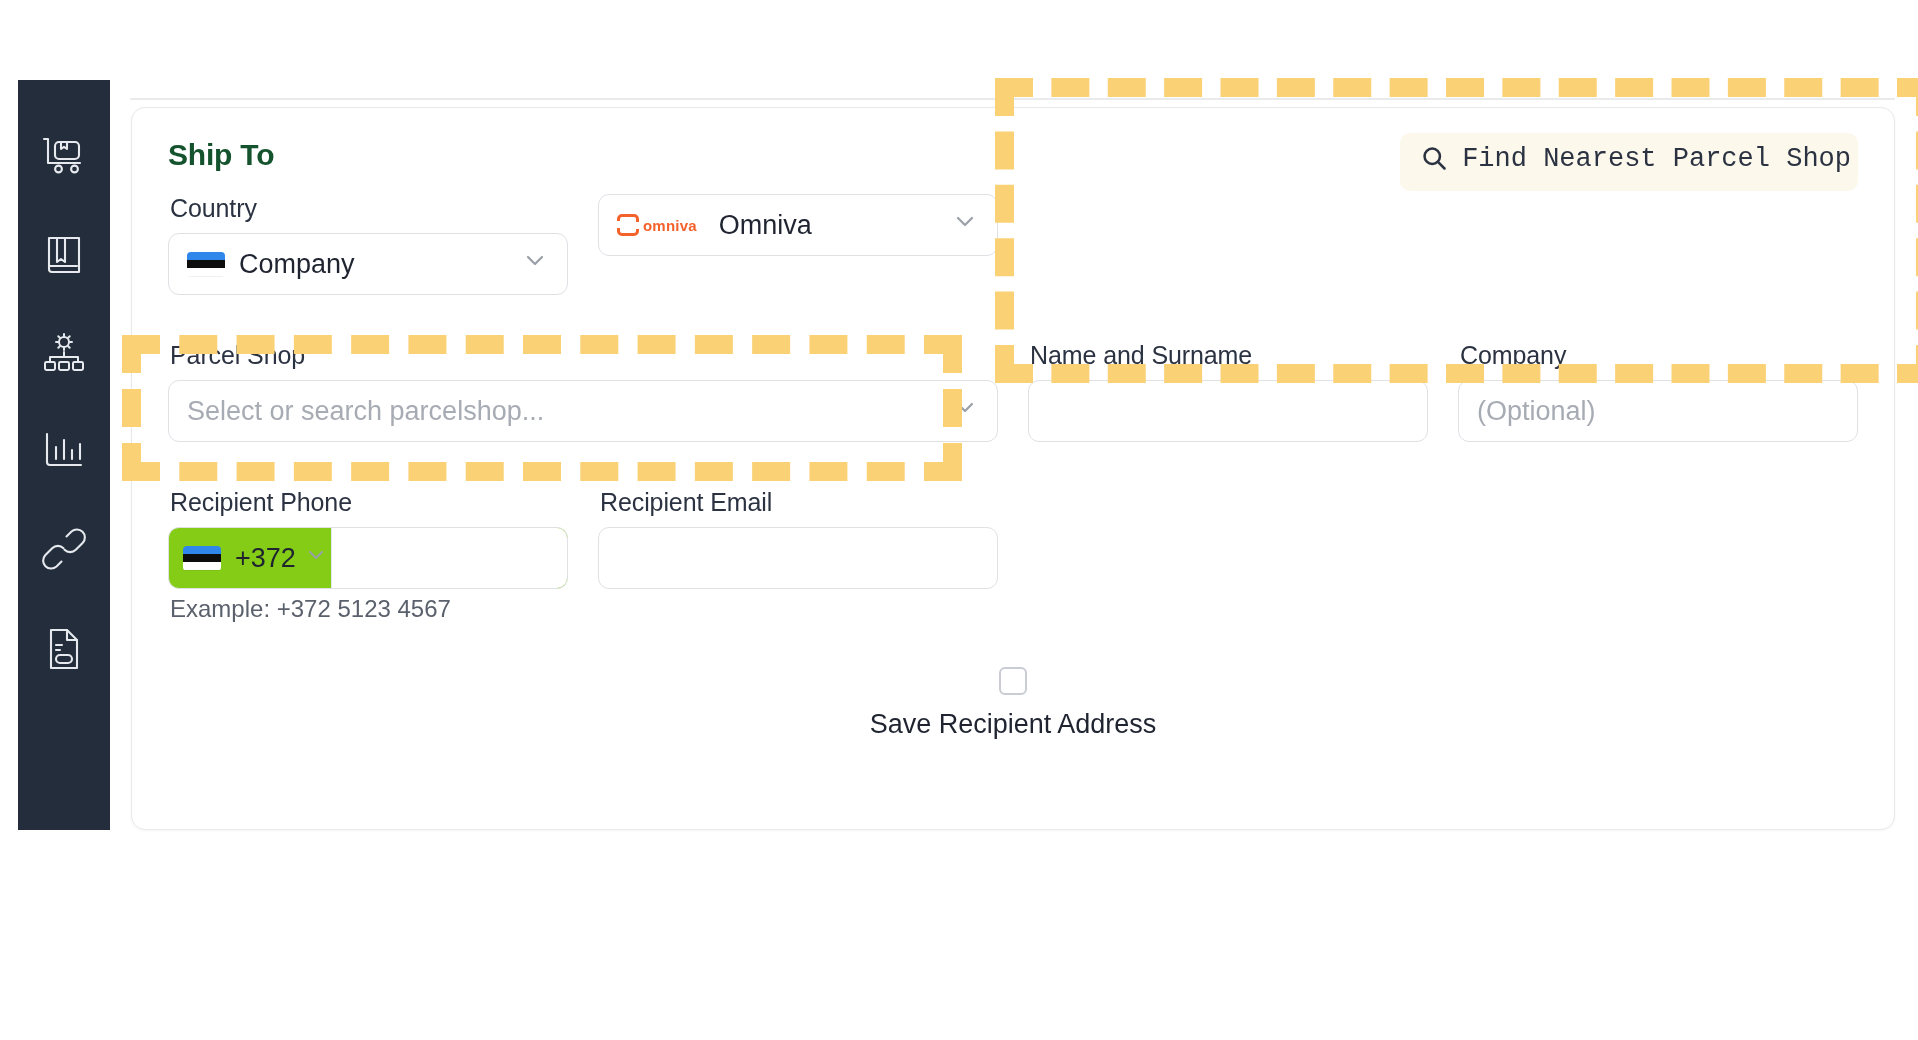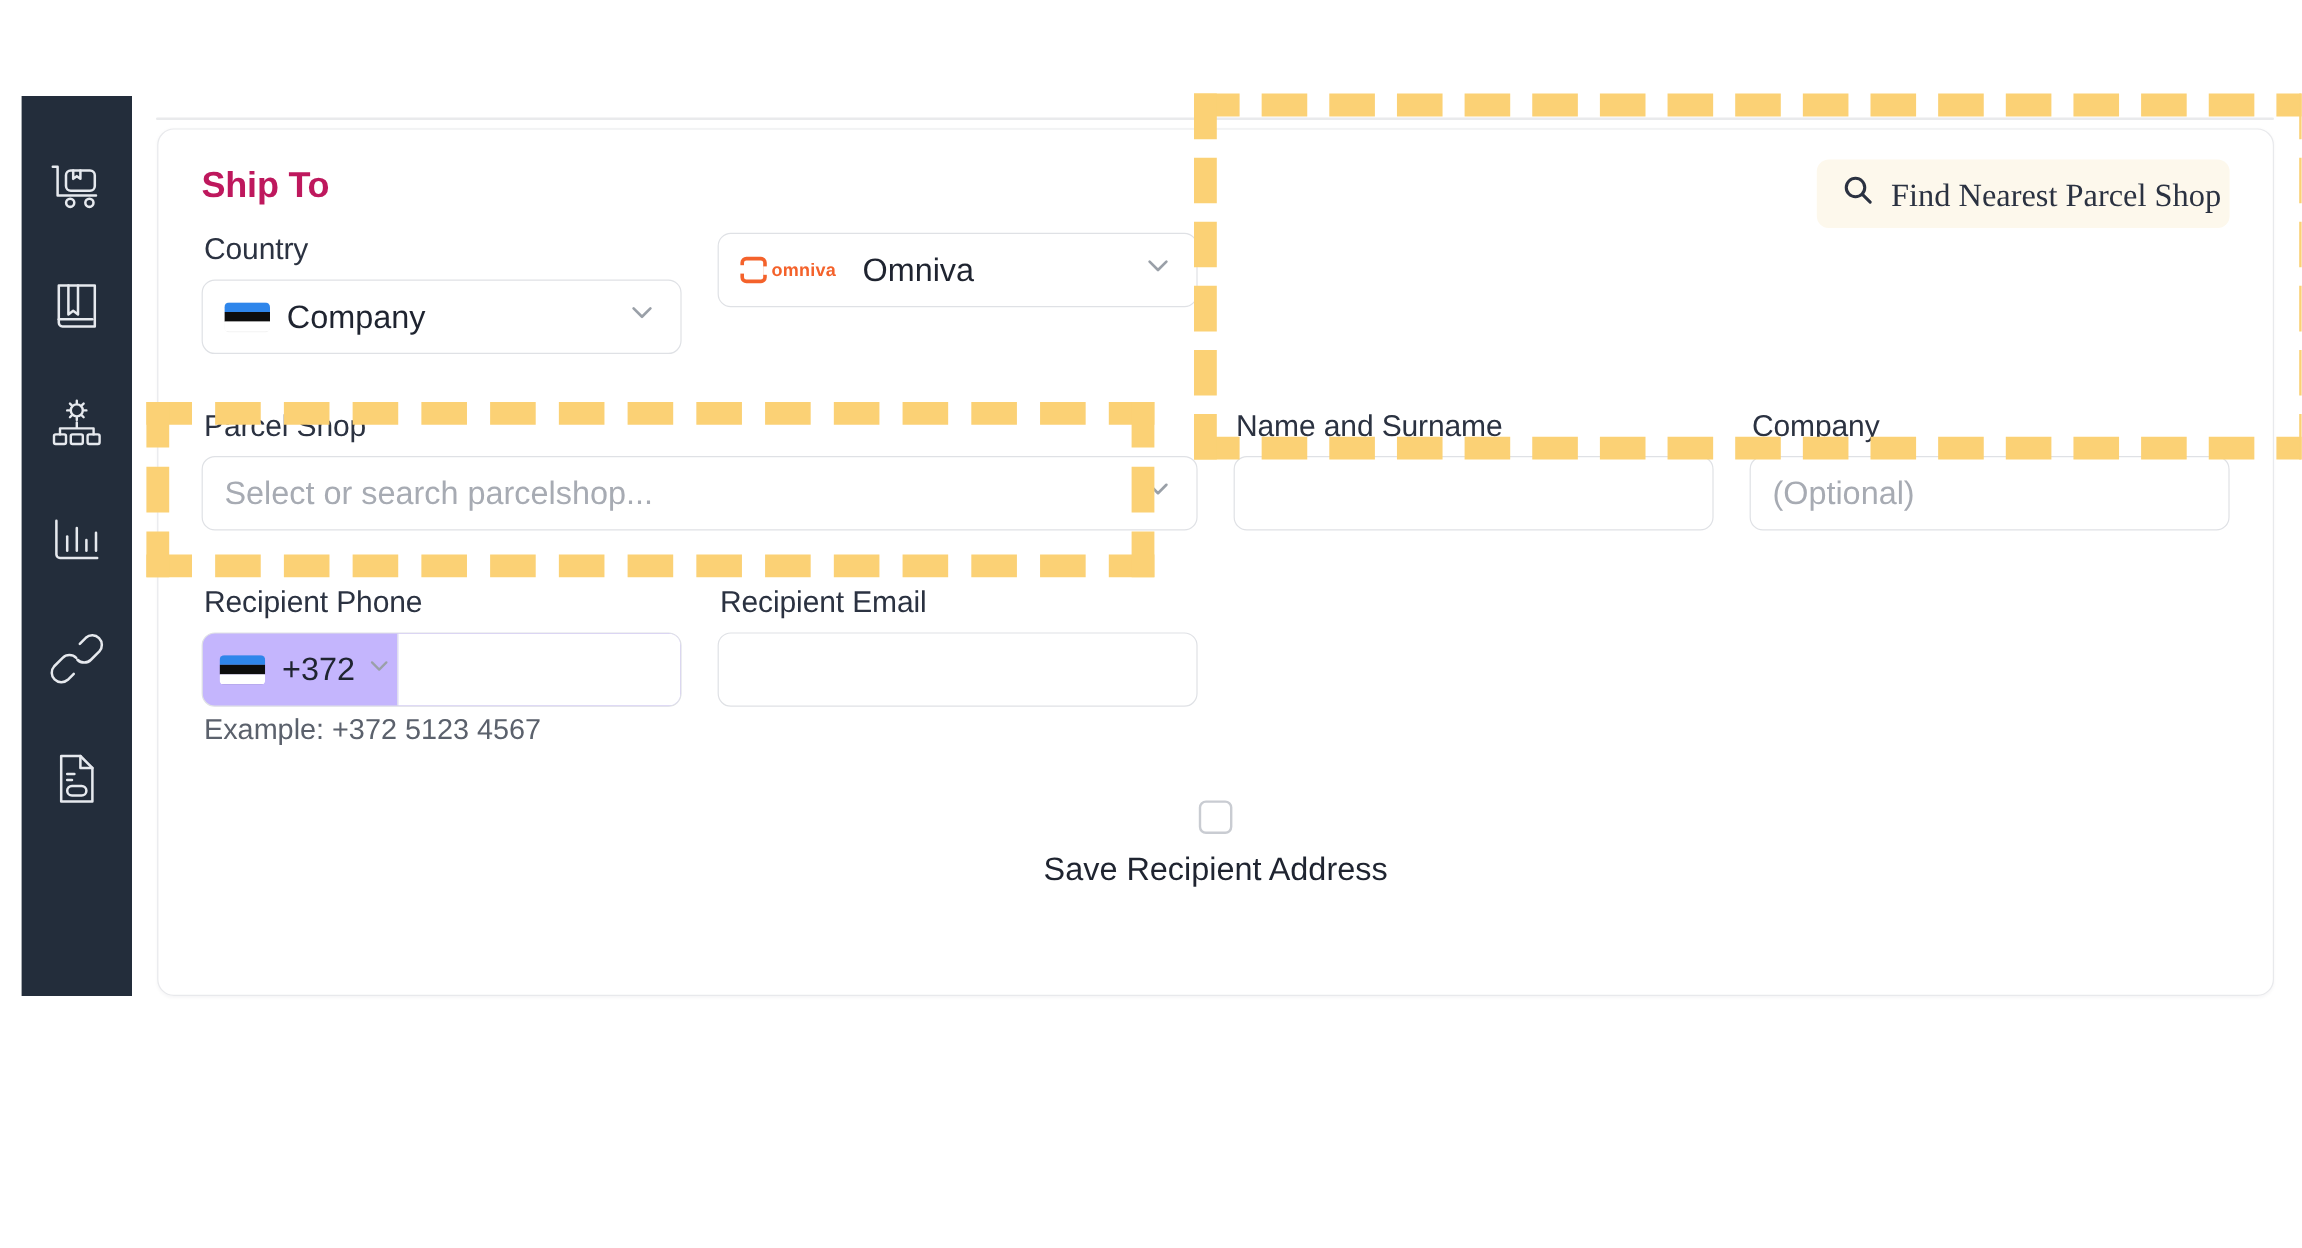--- a/index.html
+++ b/index.html
@@ -38,32 +38,32 @@
     width: 1764px; height: 723px;
     background: #ffffff;
     border: 1px solid #e8e9ec;
     border-radius: 14px;
     box-shadow: 0 1px 3px rgba(16,24,40,0.04);
     overflow: hidden;
   }
   .card-inner { padding: 30px 36px 0 36px; position: relative; height: 100%; }
 
   .ship-to {
-    font-size: 30px; font-weight: 700; color: #be185d;
+    font-size: 30px; font-weight: 700; color: #14532d;
     letter-spacing: -0.2px; margin: 0 0 22px 0;
   }
 
   .find-btn {
     position: absolute; right: 36px; top: 25px;
-    display: inline-flex; align-items: flex-end; gap: 14px;
+    display: inline-flex; align-items: flex-start; gap: 14px;
     background: #fdf8ec;
     border: none; border-radius: 10px;
     padding: 11px 7px 11px 20px;
     font-size: 27px; color: #2b3241;
-    font-family: Liberation Serif, serif;
+    font-family: Liberation Mono, monospace;
     cursor: pointer;
     white-space: nowrap;
   }
 
   .grid {
     display: grid;
     grid-template-columns: 1fr 1fr 1fr 1fr;
     column-gap: 24px;
     row-gap: 0px;
     gap: 30px;
@@ -124,21 +124,21 @@
   .omniva .mark::after{ right:-4px; bottom:4px; width:4px; height:7px; }
   .omniva .word {
     font-size: 15px; font-weight: 700; color: #f4622b;
     letter-spacing: 0.2px;
   }
 
   
   .phone-group {
     display: flex; width: 100%; height: 62px;
     border: 1px solid #dfe1e5; border-radius: 11px;
-    overflow: hidden; background:#c4b5fd;
+    overflow: hidden; background:#84cc16;
   }
   .phone-cc {
     width: 163px; flex: 0 0 163px;
     display: flex; align-items: center;
     padding: 0 14px;
     border-right: 1px solid #e4e6ea;
     font-size: 27px; color: #1f2430;
     cursor: pointer;
   }
   .phone-cc .code { margin-right: 8px; }

